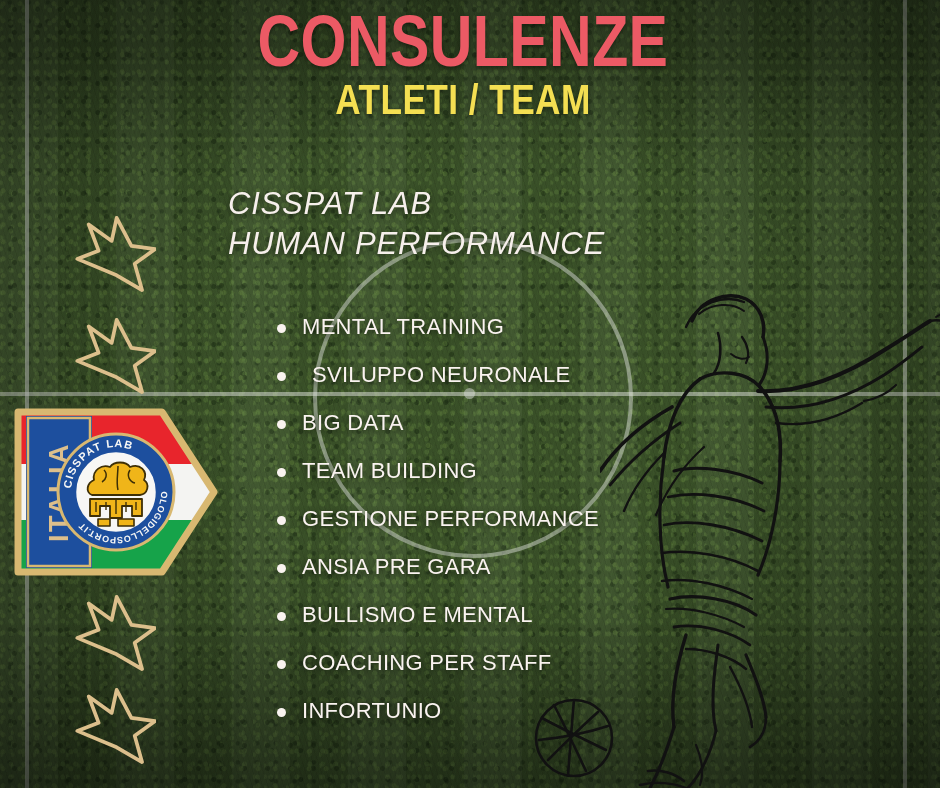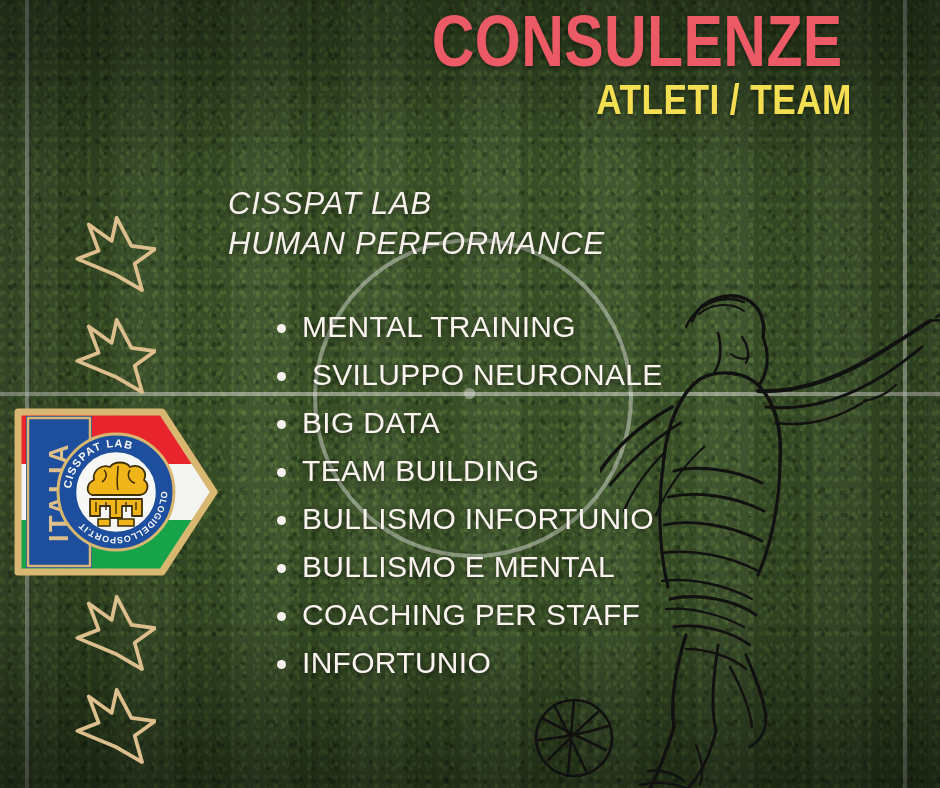--- a/index.html
+++ b/index.html
@@ -78,21 +78,21 @@
     background: rgba(226,228,224,0.48);
     border-radius: 50%;
     filter: blur(0.6px);
   }
 
   
   .headline-block {
     position: absolute;
     left: 0; top: 6px;
     width: 926px;
-    text-align: right;
+    text-align: center;
   }
   .title-main {
     display: block;
     color: #ec5a65;
     font-size: 72px;
     line-height: 0.98;
     font-weight: 700;
     letter-spacing: 0.5px;
     transform: scaleX(0.82);
     transform-origin: center top;
@@ -130,21 +130,21 @@
     position: absolute;
     left: 268px; top: 303px;
     width: 560px;
     margin: 0;
     padding: 0;
     list-style: none;
   }
   .services li {
     position: relative;
     color: #faf3f0;
-    font-size: 30px;
+    font-size: 22px;
     line-height: 48px;
     letter-spacing: 0.3px;
     padding-left: 34px;
     white-space: nowrap;
     text-shadow: 0 2px 6px rgba(0,0,0,0.55);
   }
   .services li::before {
     content: "";
     position: absolute;
     left: 9px; top: 21px;
@@ -262,21 +262,22 @@
   <div class="brand-block">
     <span>CISSPAT LAB</span>
     <span>HUMAN PERFORMANCE</span>
   </div>
 
   <ul class="services">
     <li>MENTAL TRAINING</li>
     <li class="indent">SVILUPPO NEURONALE</li>
     <li>BIG DATA</li>
     <li>TEAM BUILDING</li>
-    <li>BULLISMO INFORTUNIO</li>
+    <li>GESTIONE PERFORMANCE</li>
+    <li>ANSIA PRE GARA</li>
     <li>BULLISMO E MENTAL</li>
     <li>COACHING PER STAFF</li>
     <li>INFORTUNIO</li>
   </ul>
 
   <svg class="star" style="left:74px;top:213px;width:82px;height:82px" viewBox="0 0 100 100">
     <polygon points="52,6 70,40 99,44 74,62 83,94 52,76 4,56 30,46 18,14 46,34" fill="none" stroke="#dcbf8c" stroke-width="4.5" stroke-linejoin="round"></polygon>
   </svg>
   <svg class="star" style="left:74px;top:315px;width:82px;height:82px" viewBox="0 0 100 100">
     <polygon points="52,6 70,40 99,44 74,62 83,94 52,76 4,56 30,46 18,14 46,34" fill="none" stroke="#dcbf8c" stroke-width="4.5" stroke-linejoin="round"></polygon>

